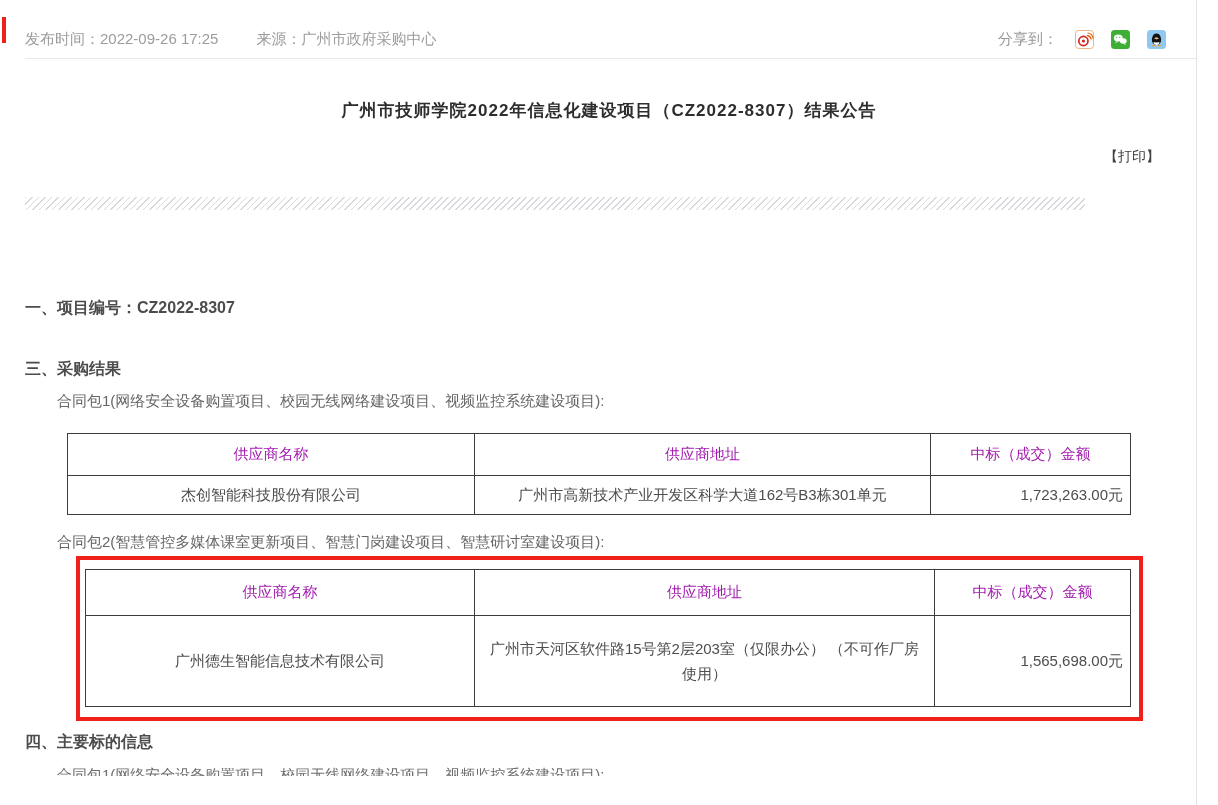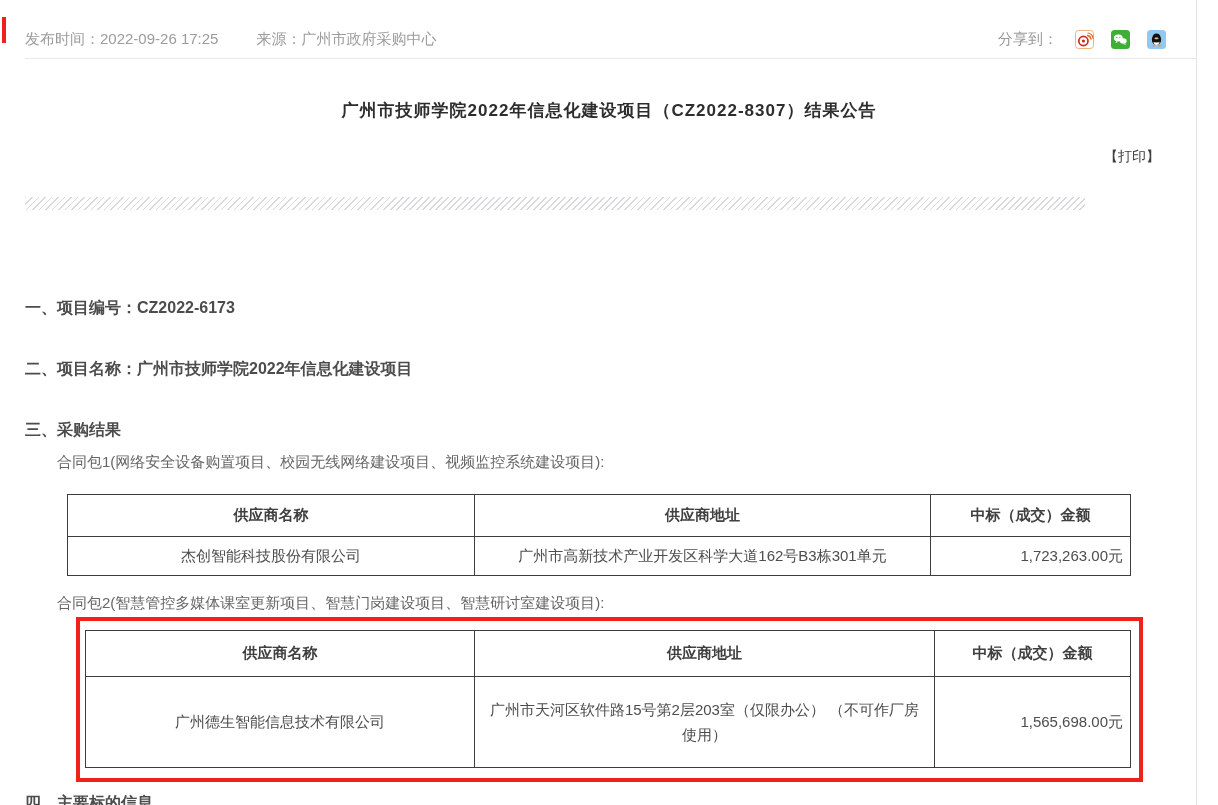--- a/index.html
+++ b/index.html
@@ -44,21 +44,21 @@
   .content { padding-left: 25px; }
   .sec { font-size: 16px; font-weight: bold; color: #4c4c4c; line-height: 17px; }
   .sec-1 { margin-top: 89px; }
   .sec-2 { margin-top: 44px; }
   .sec-3 { margin-top: 44px; }
   .sec-4 { margin-top: 12px; }
   .pkg-caption { margin: 16px 0 0 32px; font-size: 15px; color: #666; line-height: 16px; }
   .pkg2-caption { margin-top: 19px; }
   table { border-collapse: collapse; table-layout: fixed; }
   th, td { border: 1px solid #3d3d3d; font-size: 15px; text-align: center; overflow: hidden; }
-  th { font-weight: bold; color: #404040; margin-top: 36px; }
+  th { font-weight: normal; color: #a21caf; margin-top: 36px; }
   td { color: #4d4d4d; }
   .table-1 { margin: 24px 0 0 42px; width: 1063px; }
   .table-1 th { height: 41px; }
   .table-1 td { height: 38px; }
   .amount-cell { text-align: right; padding-right: 7px; margin-top: 13px; }
   .highlight-box {
     margin: 6px 0 0 51px;
     width: 1045px;
     border: 4px solid #f0211a;
     padding: 9px 9px 10px 5px;
@@ -123,22 +123,21 @@
 
 <h1 class="page-title">广州市技师学院2022年信息化建设项目（CZ2022-8307）结果公告</h1>
 
 <div class="print-row">
   <a class="print-btn">【打印】</a>
 </div>
 
 <div class="hatch"></div>
 
 <div class="content">
-  <p class="sec sec-1">一、项目编号：CZ2022-6173</p>
-  <p class="sec sec-2">二、项目名称：广州市技师学院2022年信息化建设项目</p>
+  <p class="sec sec-1">一、项目编号：CZ2022-8307</p>
   <p class="sec sec-3">三、采购结果</p>
 
   <p class="pkg-caption">合同包1(网络安全设备购置项目、校园无线网络建设项目、视频监控系统建设项目):</p>
 
   <table class="table-1">
     <colgroup>
         <col style="width:407px">
         <col style="width:456px">
         <col style="width:200px">
       </colgroup>

